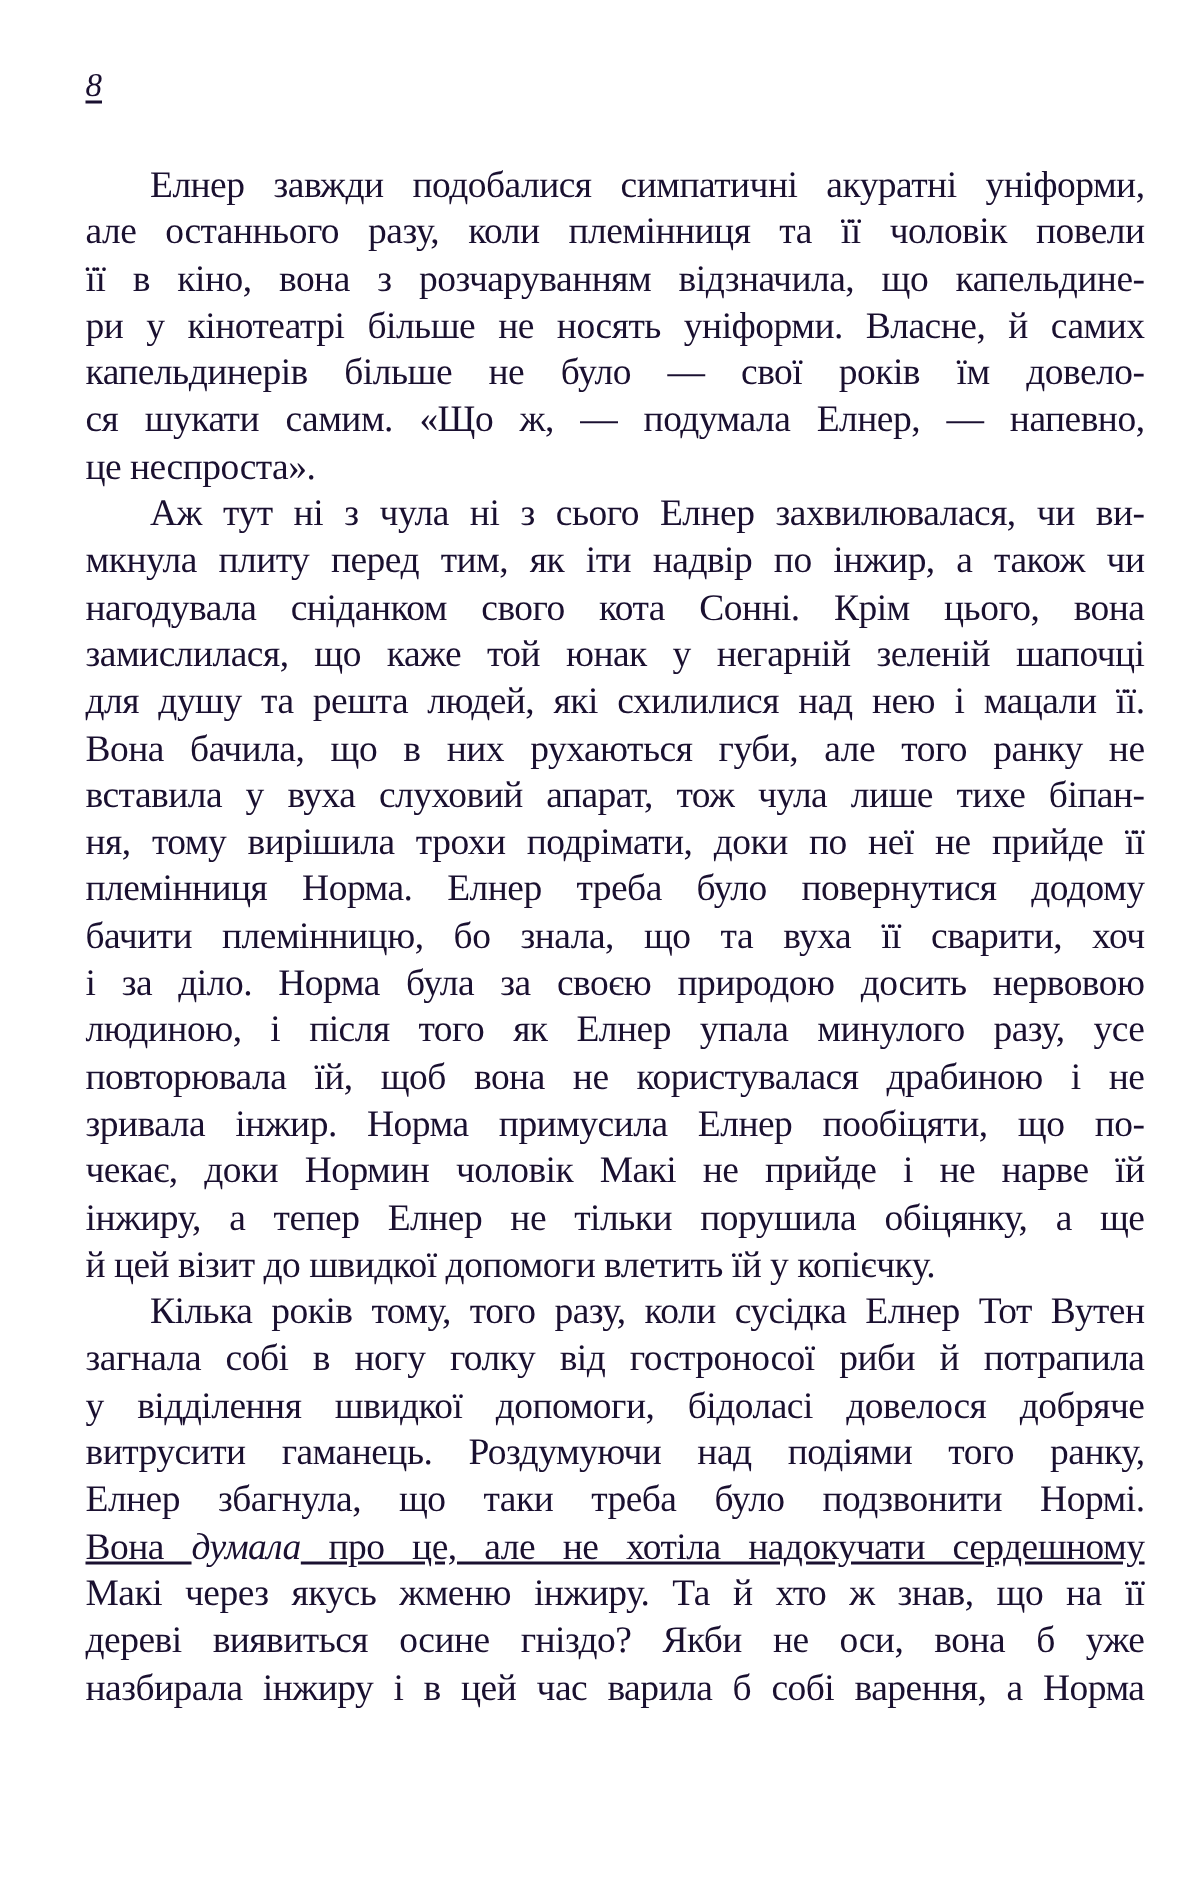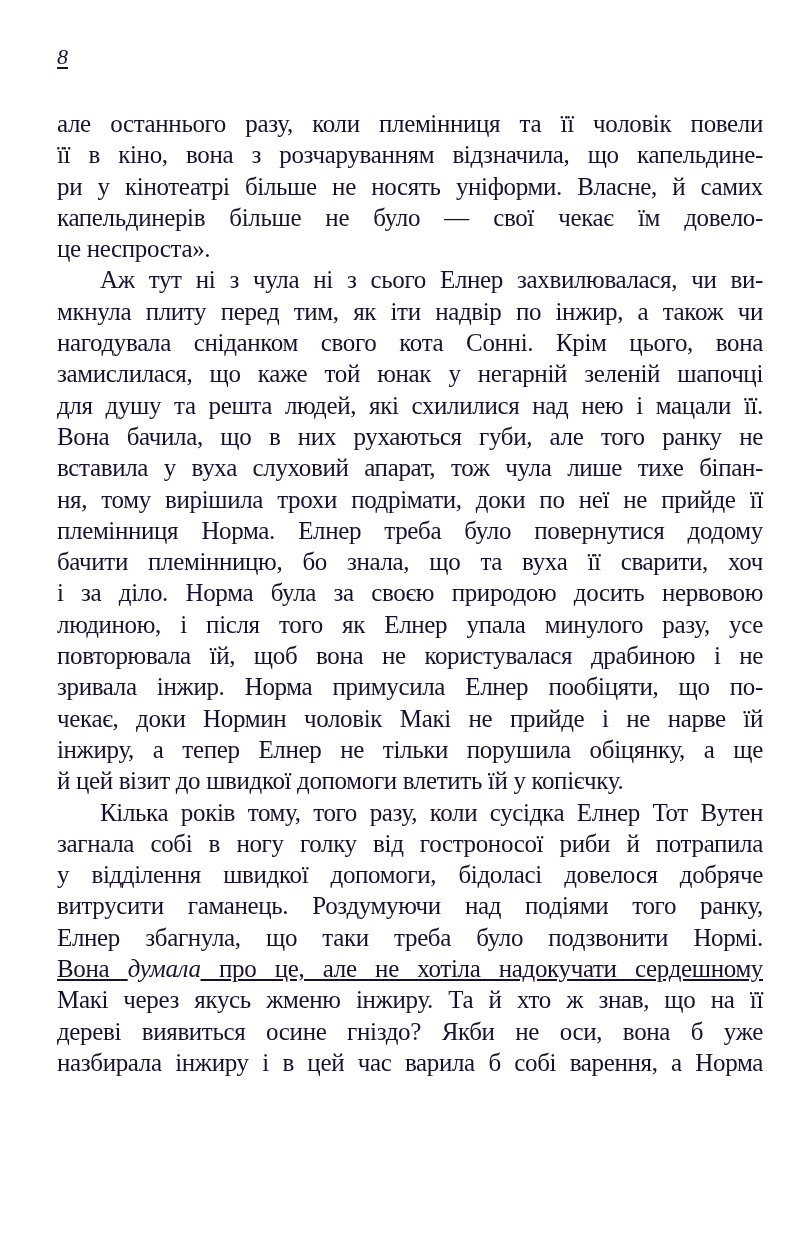--- a/index.html
+++ b/index.html
@@ -55,24 +55,26 @@
     }
   </style>
 </head>
 <body>
 
 <div class="page-number">8</div>
 
 <div class="body-text">
 
   <div>
+    <span class="line indent">Елнер завжди подобалися симпатичні акуратні уніформи,</span>
     <span class="line">але останнього разу, коли племінниця та її чоловік повели</span>
     <span class="line">її в кіно, вона з розчаруванням відзначила, що капельдине-</span>
     <span class="line">ри у кінотеатрі більше не носять уніформи. Власне, й самих</span>
-    <span class="line">капельдинерів більше не було — свої чекає їм довело-</span>
+    <span class="line">капельдинерів більше не було — свої років їм довело-</span>
+    <span class="line">ся шукати самим. «Що ж, — подумала Елнер, — напевно,</span>
     <span class="line last">це неспроста».</span>
   </div>
 
   <div>
     <span class="line indent">Аж тут ні з чула ні з сього Елнер захвилювалася, чи ви-</span>
     <span class="line">мкнула плиту перед тим, як іти надвір по інжир, а також чи</span>
     <span class="line">нагодувала сніданком свого кота Сонні. Крім цього, вона</span>
     <span class="line">замислилася, що каже той юнак у негарній зеленій шапочці</span>
     <span class="line">для душу та решта людей, які схилилися над нею і мацали її.</span>
     <span class="line">Вона бачила, що в них рухаються губи, але того ранку не</span>

